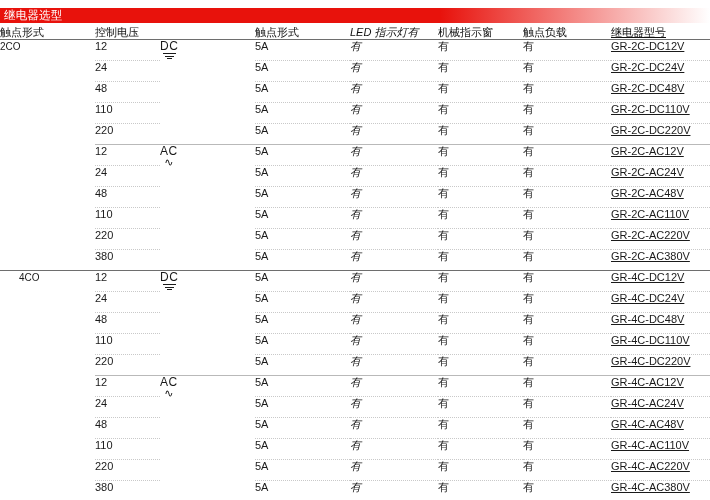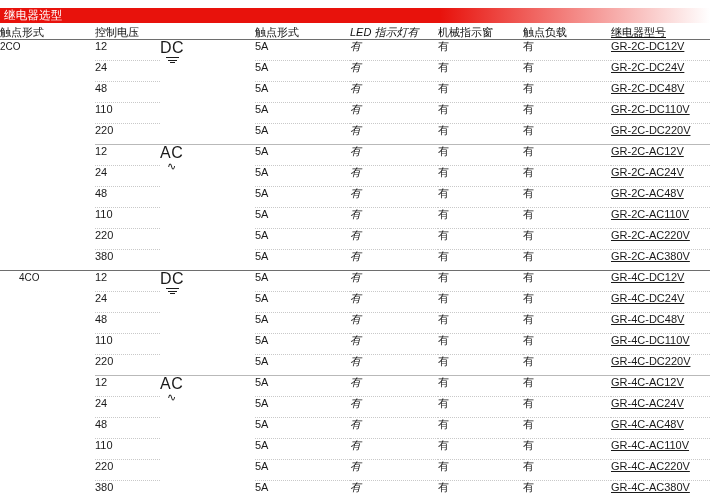--- a/index.html
+++ b/index.html
@@ -94,21 +94,21 @@
     text-align: center;
     vertical-align: middle;
     border-bottom: 1px dotted #c9c9c9;
   }
   .kind-wrap {
     display: inline-block;
     text-align: center;
     line-height: 1;
   }
   .kind-label {
-    font-size: 16px;
+    font-size: 12px;
     letter-spacing: 0.5px;
     display: block;
     margin-bottom: 1px;
   }
   .kind-sym {
     display: block;
     font-size: 11px;
     line-height: 8px;
     letter-spacing: 0;
   }

